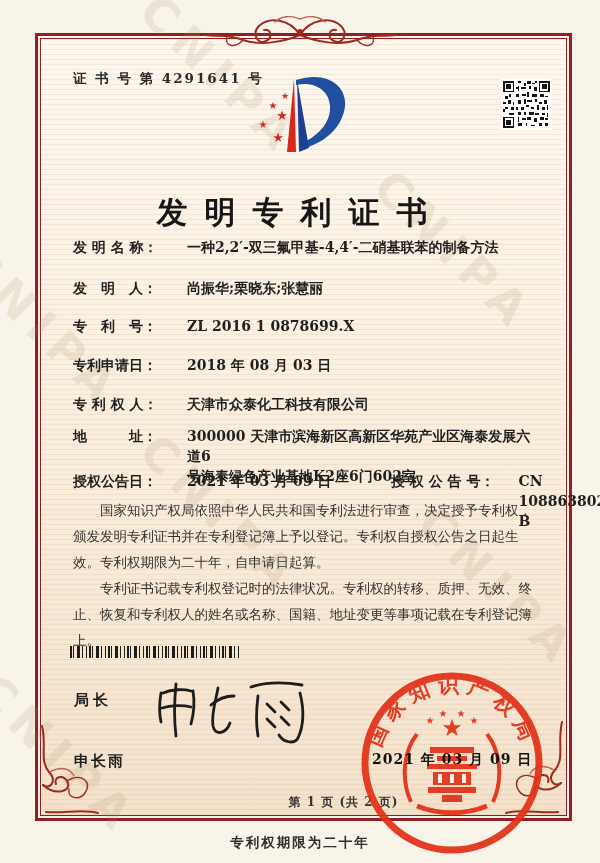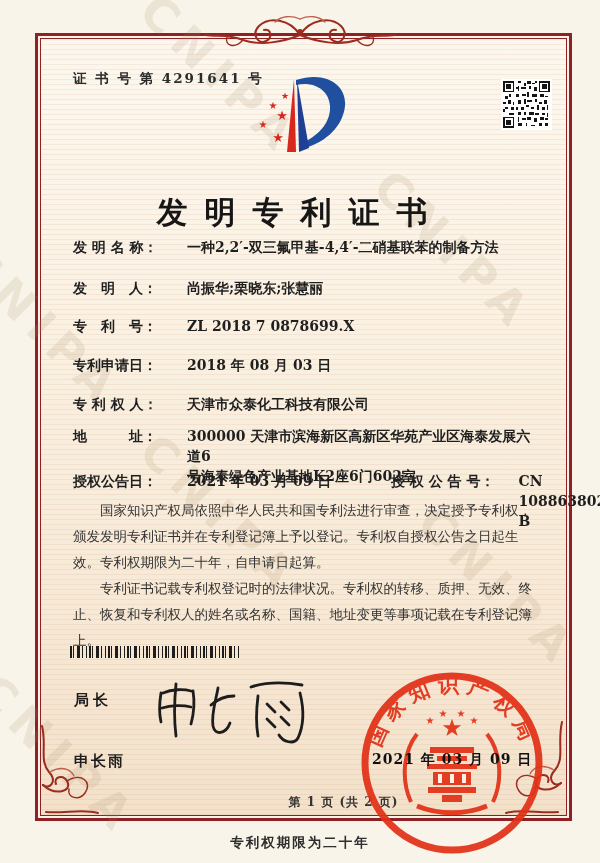--- a/index.html
+++ b/index.html
@@ -139,21 +139,21 @@
     <span class="fv">一种2,2′-双三氟甲基-4,4′-二硝基联苯的制备方法</span>
   </div>
 
   <div class="field" style="top:278px">
     <span class="fl">发　明　人：</span>
     <span class="fv">尚振华;栗晓东;张慧丽</span>
   </div>
 
   <div class="field" style="top:316px">
     <span class="fl">专　利　号：</span>
-    <span class="fv">ZL 2018 7 0878699.X</span>
+    <span class="fv">ZL 2016 1 0878699.X</span>
   </div>
 
   <div class="field" style="top:355px">
     <span class="fl">专利申请日：</span>
     <span class="fv">2018 年 08 月 03 日</span>
   </div>
 
   <div class="field" style="top:394px">
     <span class="fl">专 利 权 人：</span>
     <span class="fv">天津市众泰化工科技有限公司</span>

